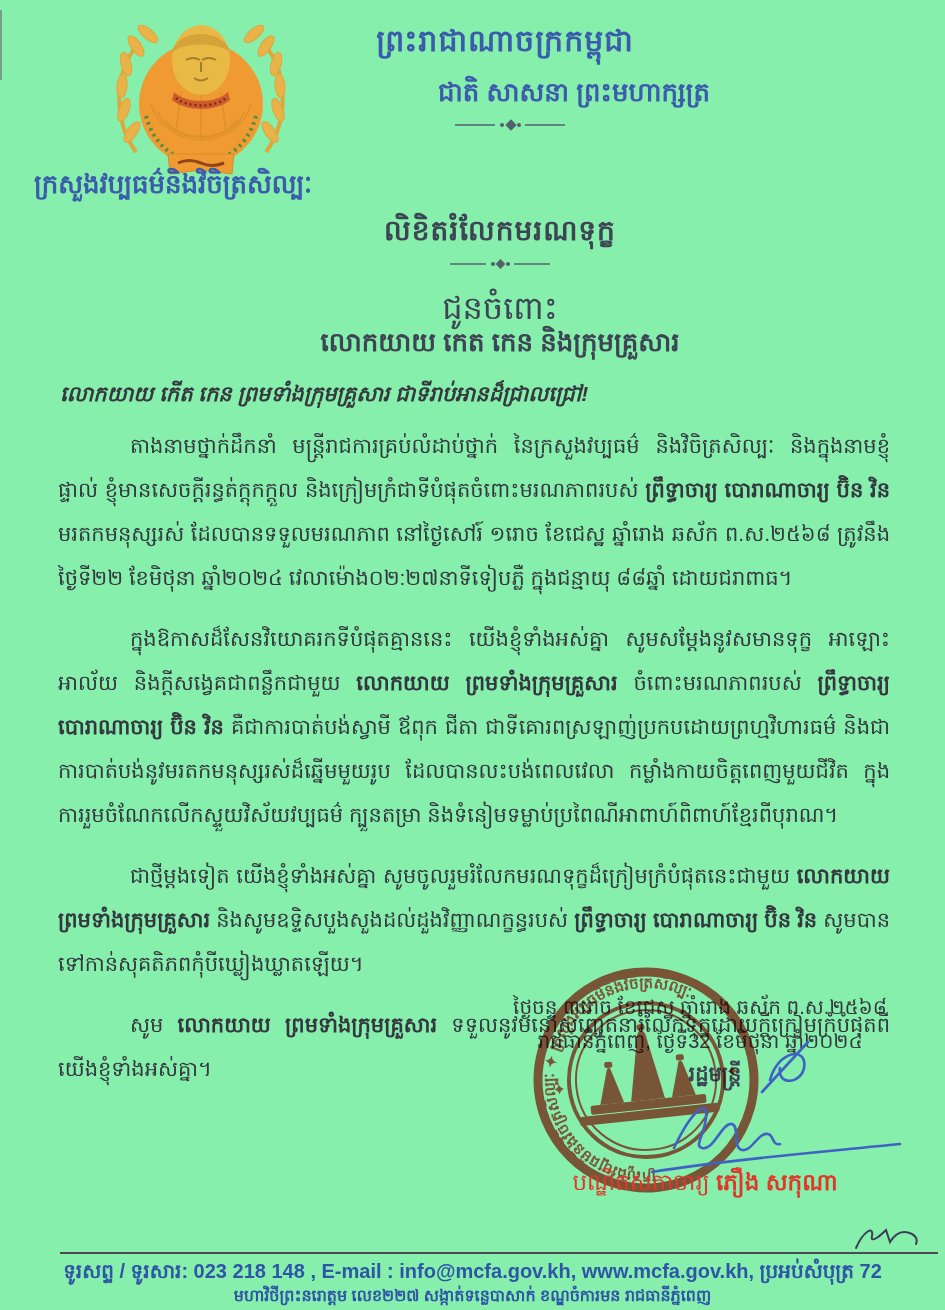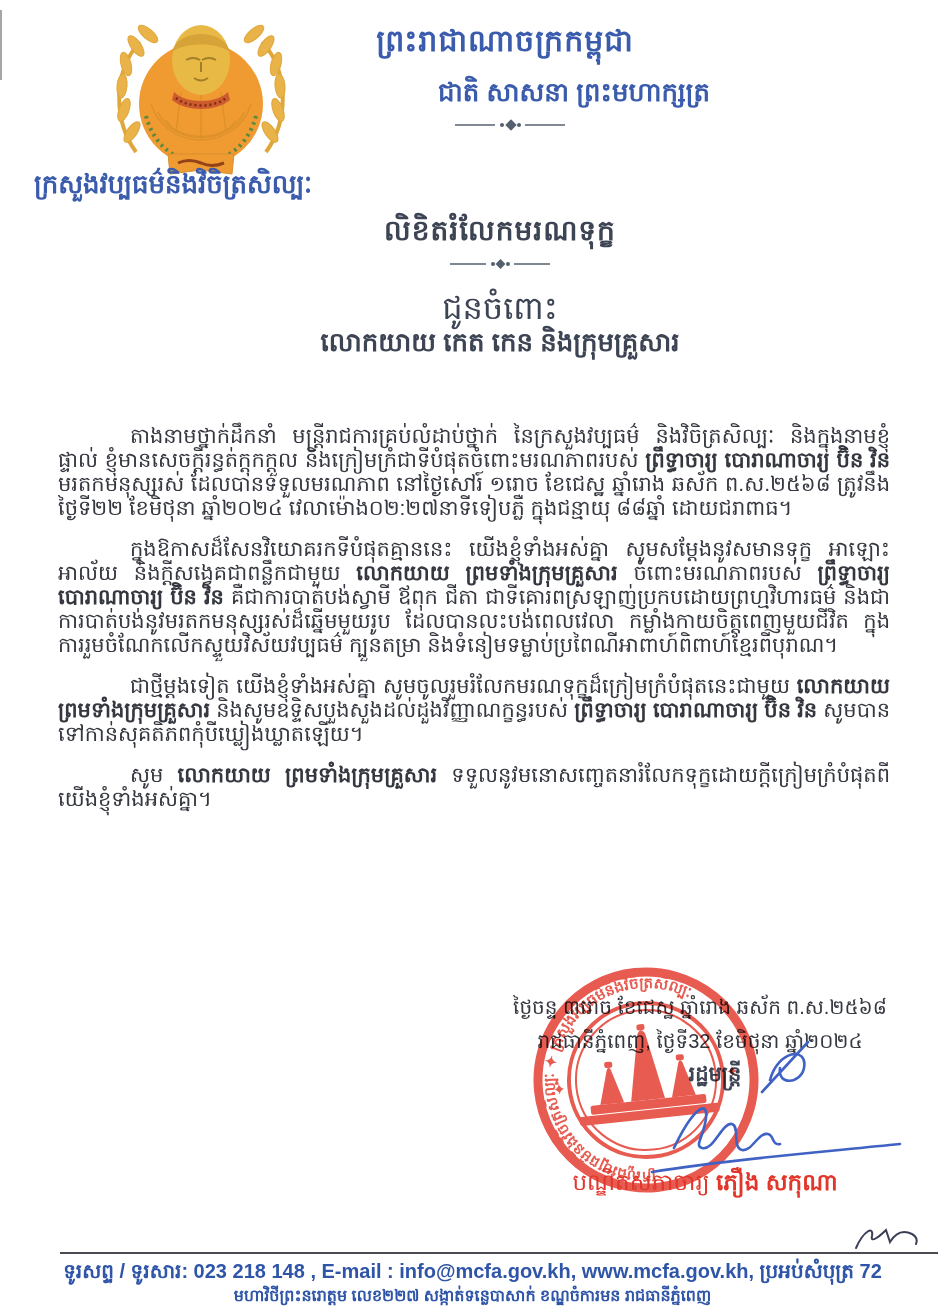--- a/index.html
+++ b/index.html
@@ -4,21 +4,21 @@
 <style>
   html,body{margin:0;padding:0;}
   body{
     background:#e8e8e8;
     font-family:"Liberation Sans", sans-serif;
   }
   .page{
     position:relative;
     width:945px;height:1310px;
     margin:0 auto;
-    background:#ffffff;
+    background:#86efac;
     overflow:hidden;
     color:#34373f;
   }
   .abs{position:absolute;}
   .center{text-align:center;}
   .bold{font-weight:bold;}
 
   .kingdom{
     left:300px;top:22px;width:410px;
     font-size:30px;font-weight:bold;color:#3b5cad;
@@ -46,21 +46,21 @@
   .addressee{
     left:55px;top:326px;width:890px;
     font-size:26px;font-weight:bold;color:#3d4454;
   }
   .salutation{
     left:60px;top:380px;width:840px;
     font-size:21px;font-style:italic;font-weight:bold;color:#35383f;
   }
   .body-text{
     left:58px;top:424px;width:832px;
-    font-size:21px;line-height:24px;
+    font-size:21px;line-height:44px;
     text-align:justify;color:#34373f;
   }
   .body-text .para{margin:0 0 17px 0;text-indent:72px;}
   .sig-block{
     left:470px;top:990px;width:460px;
     font-size:20px;color:#34373f;
     text-align:center;z-index:2;
   }
   .sig-block .dateline{line-height:34px;text-align:center;}
   .sig-block .minister{font-weight:bold;font-size:21px;color:#3d4454;margin-top:2px;padding-left:30px;}
@@ -167,20 +167,21 @@
     <line x1="0" y1="6" x2="36" y2="6" stroke="#55606f" stroke-width="1.5"></line>
     <line x1="64" y1="6" x2="100" y2="6" stroke="#55606f" stroke-width="1.5"></line>
     <circle cx="43" cy="6" r="2" fill="#55606f"></circle>
     <rect x="47" y="2.5" width="7" height="7" transform="rotate(45 50.5 6)" fill="#55606f"></rect>
     <circle cx="58" cy="6" r="2" fill="#55606f"></circle>
   </svg>
 
   <div class="abs to-label center">ជូនចំពោះ</div>
   <div class="abs addressee center">លោកយាយ កេត កេន និងក្រុមគ្រួសារ</div>
 
+  <div class="abs salutation"><span class="bold">លោកយាយ កើត កេន ព្រមទាំងក្រុមគ្រួសារ ជាទីរាប់អានដ៏ជ្រាលជ្រៅ!</span></div>
 
   <div class="abs body-text" id="paragraphs">
       <div class="para"><span>តាងនាមថ្នាក់ដឹកនាំ មន្ត្រីរាជការគ្រប់លំដាប់ថ្នាក់ នៃក្រសួងវប្បធម៌ និងវិចិត្រសិល្បៈ និងក្នុងនាមខ្ញុំផ្ទាល់ ខ្ញុំមានសេចក្តីរន្ធត់ក្តុកក្តួល និងក្រៀមក្រំជាទីបំផុតចំពោះមរណភាពរបស់ </span><span class="bold">ព្រឹទ្ធាចារ្យ បោរាណាចារ្យ ប៊ិន វិន</span><span> មរតកមនុស្សរស់ ដែលបានទទួលមរណភាព នៅថ្ងៃសៅរ៍ ១រោច ខែជេស្ឋ ឆ្នាំរោង ឆស័ក ព.ស.២៥៦៨ ត្រូវនឹងថ្ងៃទី២២ ខែមិថុនា ឆ្នាំ២០២៤ វេលាម៉ោង០២:២៧នាទីទៀបភ្លឺ ក្នុងជន្មាយុ ៨៨ឆ្នាំ ដោយជរាពាធ។</span></div>
       <div class="para"><span>ក្នុងឱកាសដ៏សែនវិយោគរកទីបំផុតគ្មាននេះ យើងខ្ញុំទាំងអស់គ្នា សូមសម្តែងនូវសមានទុក្ខ អាឡោះអាល័យ និងក្តីសង្វេគជាពន្លឹកជាមួយ </span><span class="bold">លោកយាយ ព្រមទាំងក្រុមគ្រួសារ</span><span> ចំពោះមរណភាពរបស់ </span><span class="bold">ព្រឹទ្ធាចារ្យ បោរាណាចារ្យ ប៊ិន វិន</span><span> គឺជាការបាត់បង់ស្វាមី ឪពុក ជីតា ជាទីគោរពស្រឡាញ់ប្រកបដោយព្រហ្មវិហារធម៌ និងជាការបាត់បង់នូវមរតកមនុស្សរស់ដ៏ឆ្នើមមួយរូប ដែលបានលះបង់ពេលវេលា កម្លាំងកាយចិត្តពេញមួយជីវិត ក្នុងការរួមចំណែកលើកស្ទួយវិស័យវប្បធម៌ ក្បួនតម្រា និងទំនៀមទម្លាប់ប្រពៃណីអាពាហ៍ពិពាហ៍ខ្មែរពីបុរាណ។</span></div>
       <div class="para"><span>ជាថ្មីម្តងទៀត យើងខ្ញុំទាំងអស់គ្នា សូមចូលរួមរំលែកមរណទុក្ខដ៏ក្រៀមក្រំបំផុតនេះជាមួយ </span><span class="bold">លោកយាយ ព្រមទាំងក្រុមគ្រួសារ</span><span> និងសូមឧទ្ទិសបួងសួងដល់ដួងវិញ្ញាណក្ខន្ធរបស់ </span><span class="bold">ព្រឹទ្ធាចារ្យ បោរាណាចារ្យ ប៊ិន វិន</span><span> សូមបានទៅកាន់សុគតិភពកុំបីឃ្លៀងឃ្លាតឡើយ។</span></div>
       <div class="para"><span>សូម </span><span class="bold">លោកយាយ ព្រមទាំងក្រុមគ្រួសារ</span><span> ទទួលនូវមនោសញ្ចេតនារំលែកទុក្ខដោយក្តីក្រៀមក្រំបំផុតពីយើងខ្ញុំទាំងអស់គ្នា។</span></div>
     </div>
 
   <div class="abs sig-block">
     <div class="dateline">ថ្ងៃចន្ទ ៣រោច ខែជេស្ឋ ឆ្នាំរោង ឆស័ក ព.ស.២៥៦៨</div>

